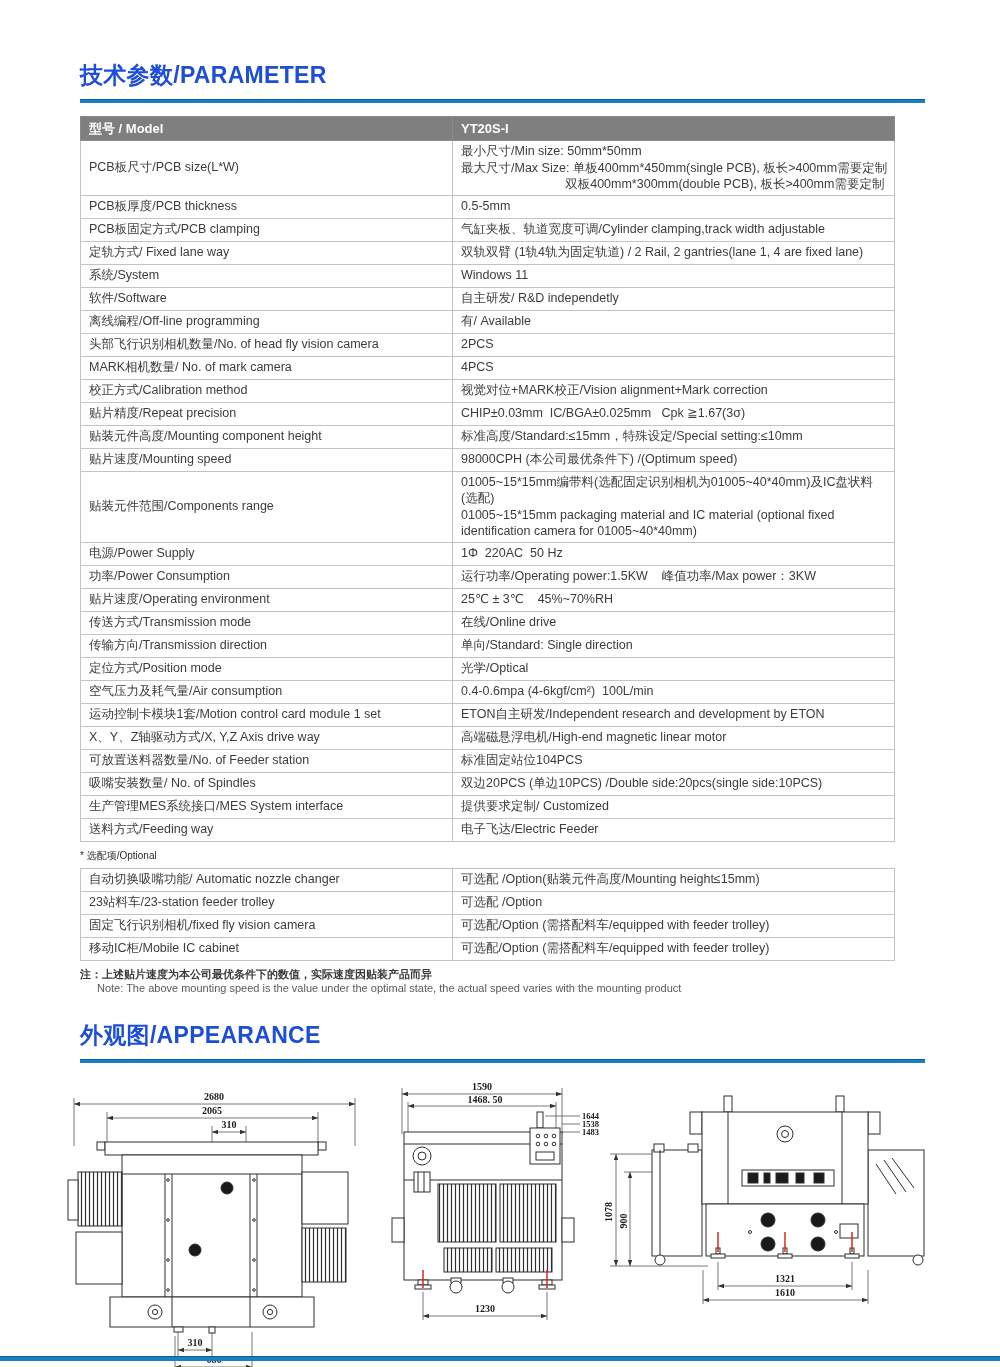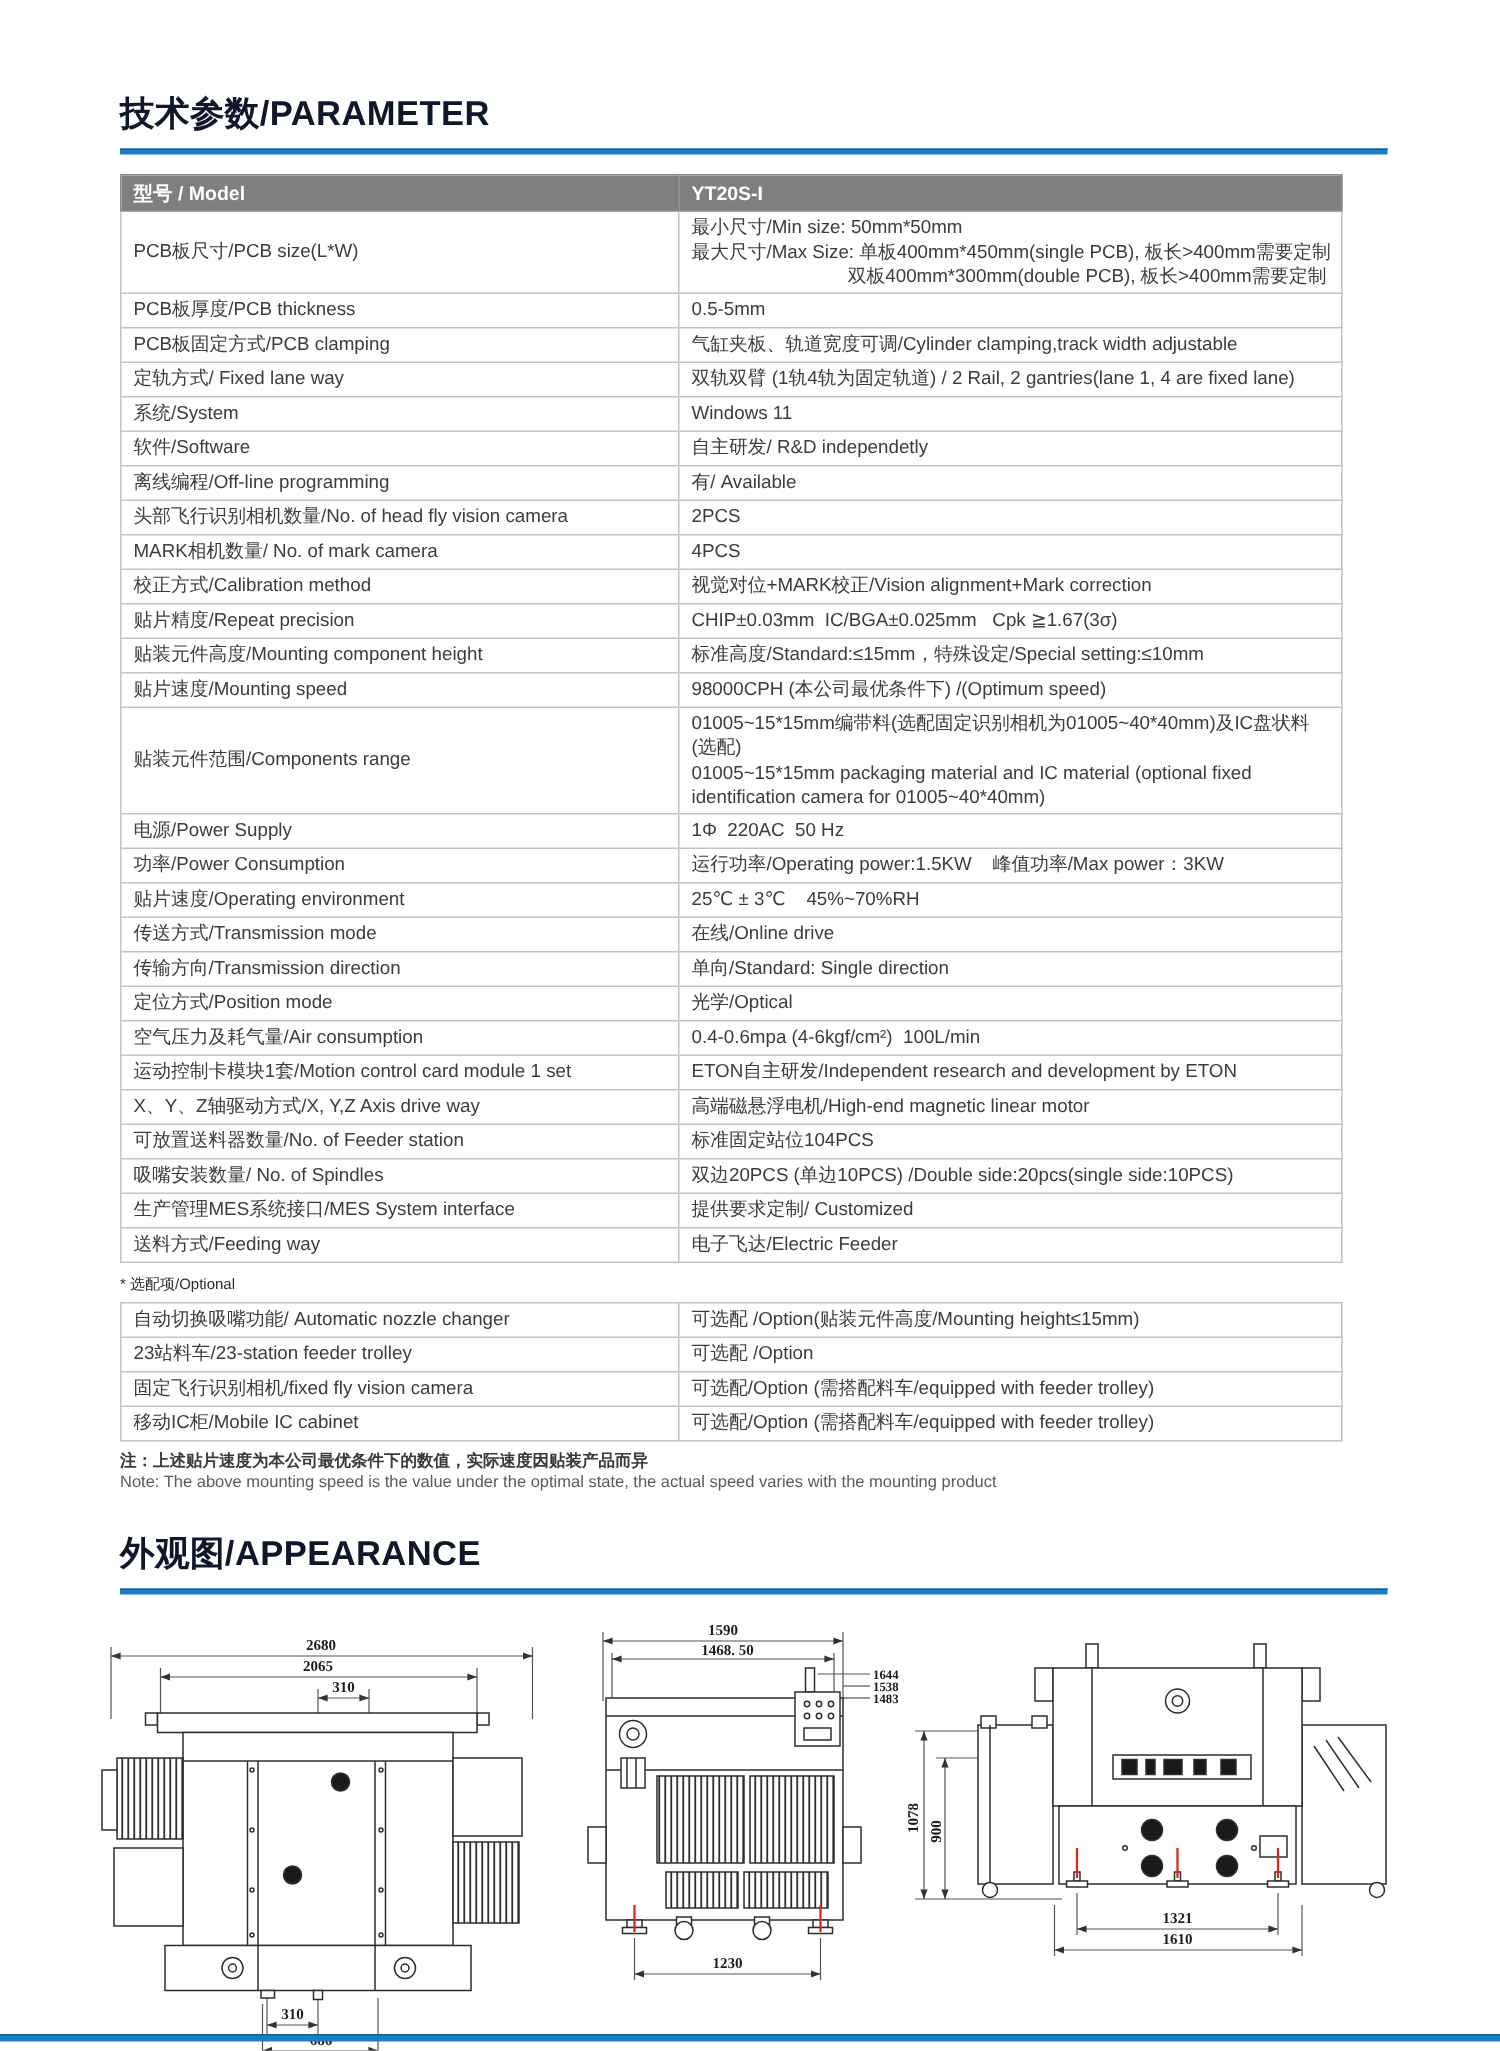--- a/index.html
+++ b/index.html
@@ -3,36 +3,36 @@
 <meta charset="utf-8">
 <style>
   html,body{margin:0;padding:0;}
   body{
     width:1000px;height:1367px;position:relative;overflow:hidden;
     background:#ffffff;color:#3c3c3c;
     font-family:"Liberation Sans","DejaVu Sans",sans-serif;
   }
   .content{padding:60px 75px 0 80px;}
   h2.sec{
-    font-size:23px;font-weight:bold;color:#0f172a;
+    font-size:23px;font-weight:bold;color:#1d4ed8;
     margin:0 0 8px 0;letter-spacing:.3px;
     font-family:"Liberation Sans",sans-serif;
   }
   .rule{height:3px;background:#1b7fc3;border-top:1px solid #0d5e9c;margin:0 0 13px 0;width:845px;}
   table.spec{width:815px;border-collapse:collapse;table-layout:fixed;font-size:12.5px;color:#3c3c3c;}
   .spec th,.spec td{border:1px solid #c3c3c3;padding:2px 6px 2px 8px;vertical-align:middle;text-align:left;}
   .spec th{background:#7f7f7f;color:#ffffff;font-weight:bold;font-size:13px;height:19px;border-color:#8b8b8b;}
   .spec th.c2{border-left:1px solid #f9a8d4;}
   .c1{width:357px;}
   .spec td{height:18px;}
   .v-line{white-space:pre-wrap;line-height:16.5px;}
   .opt-head{margin:7px 0 5px 0;font-size:10px;color:#2b2b2b;}
   .note{margin-top:6px;font-size:11px;line-height:1.35;}
   .note .zh{color:#3a3a3a;font-weight:bold;}
-  .note .en{color:#5a5a5a;}
+  .note .en{color:#5a5a5a;margin-left:17px;}
   .appearance{margin-top:24px;}
   .drawings{position:relative;height:302px;margin-top:2px;width:920px;}
   .drawings svg{position:absolute;top:0;}
   #svgA{left:-20px;top:8px;}
   #svgB{left:310px;top:0;}
   #svgC{left:520px;top:8px;}
   .dim{font:bold 10px "Liberation Serif","DejaVu Serif",serif;fill:#1c1c1c;}
   .dim.sm{font-size:8.5px;}
   .footer-rule{position:absolute;left:0;right:0;bottom:6px;height:4px;background:#1b7fc3;border-top:1px solid #0d5e9c;}
 </style>

